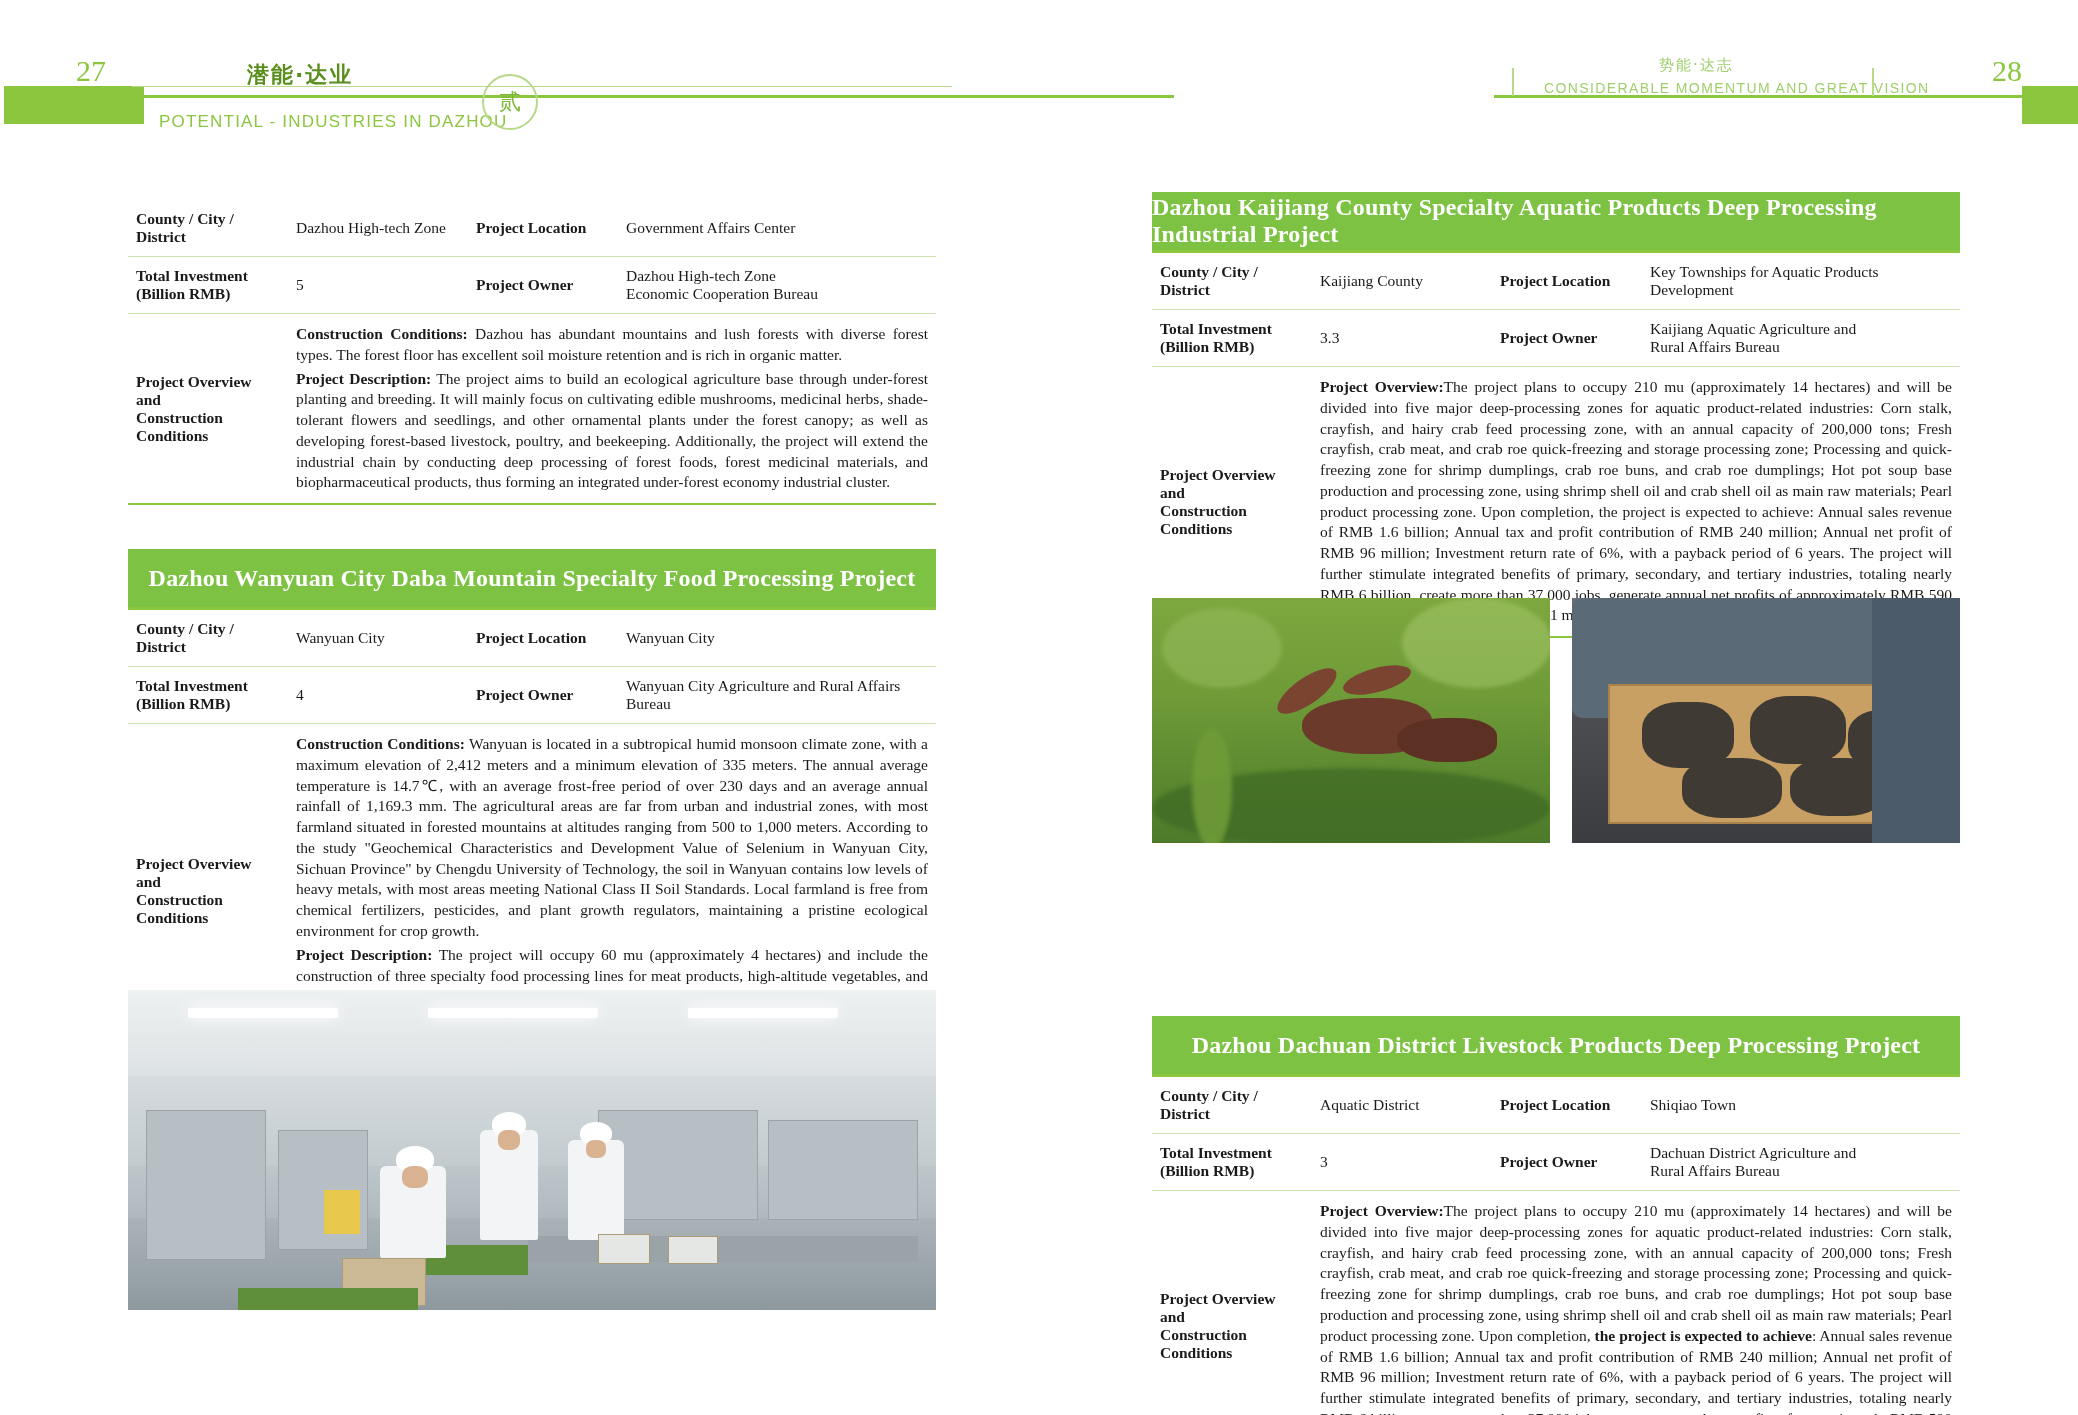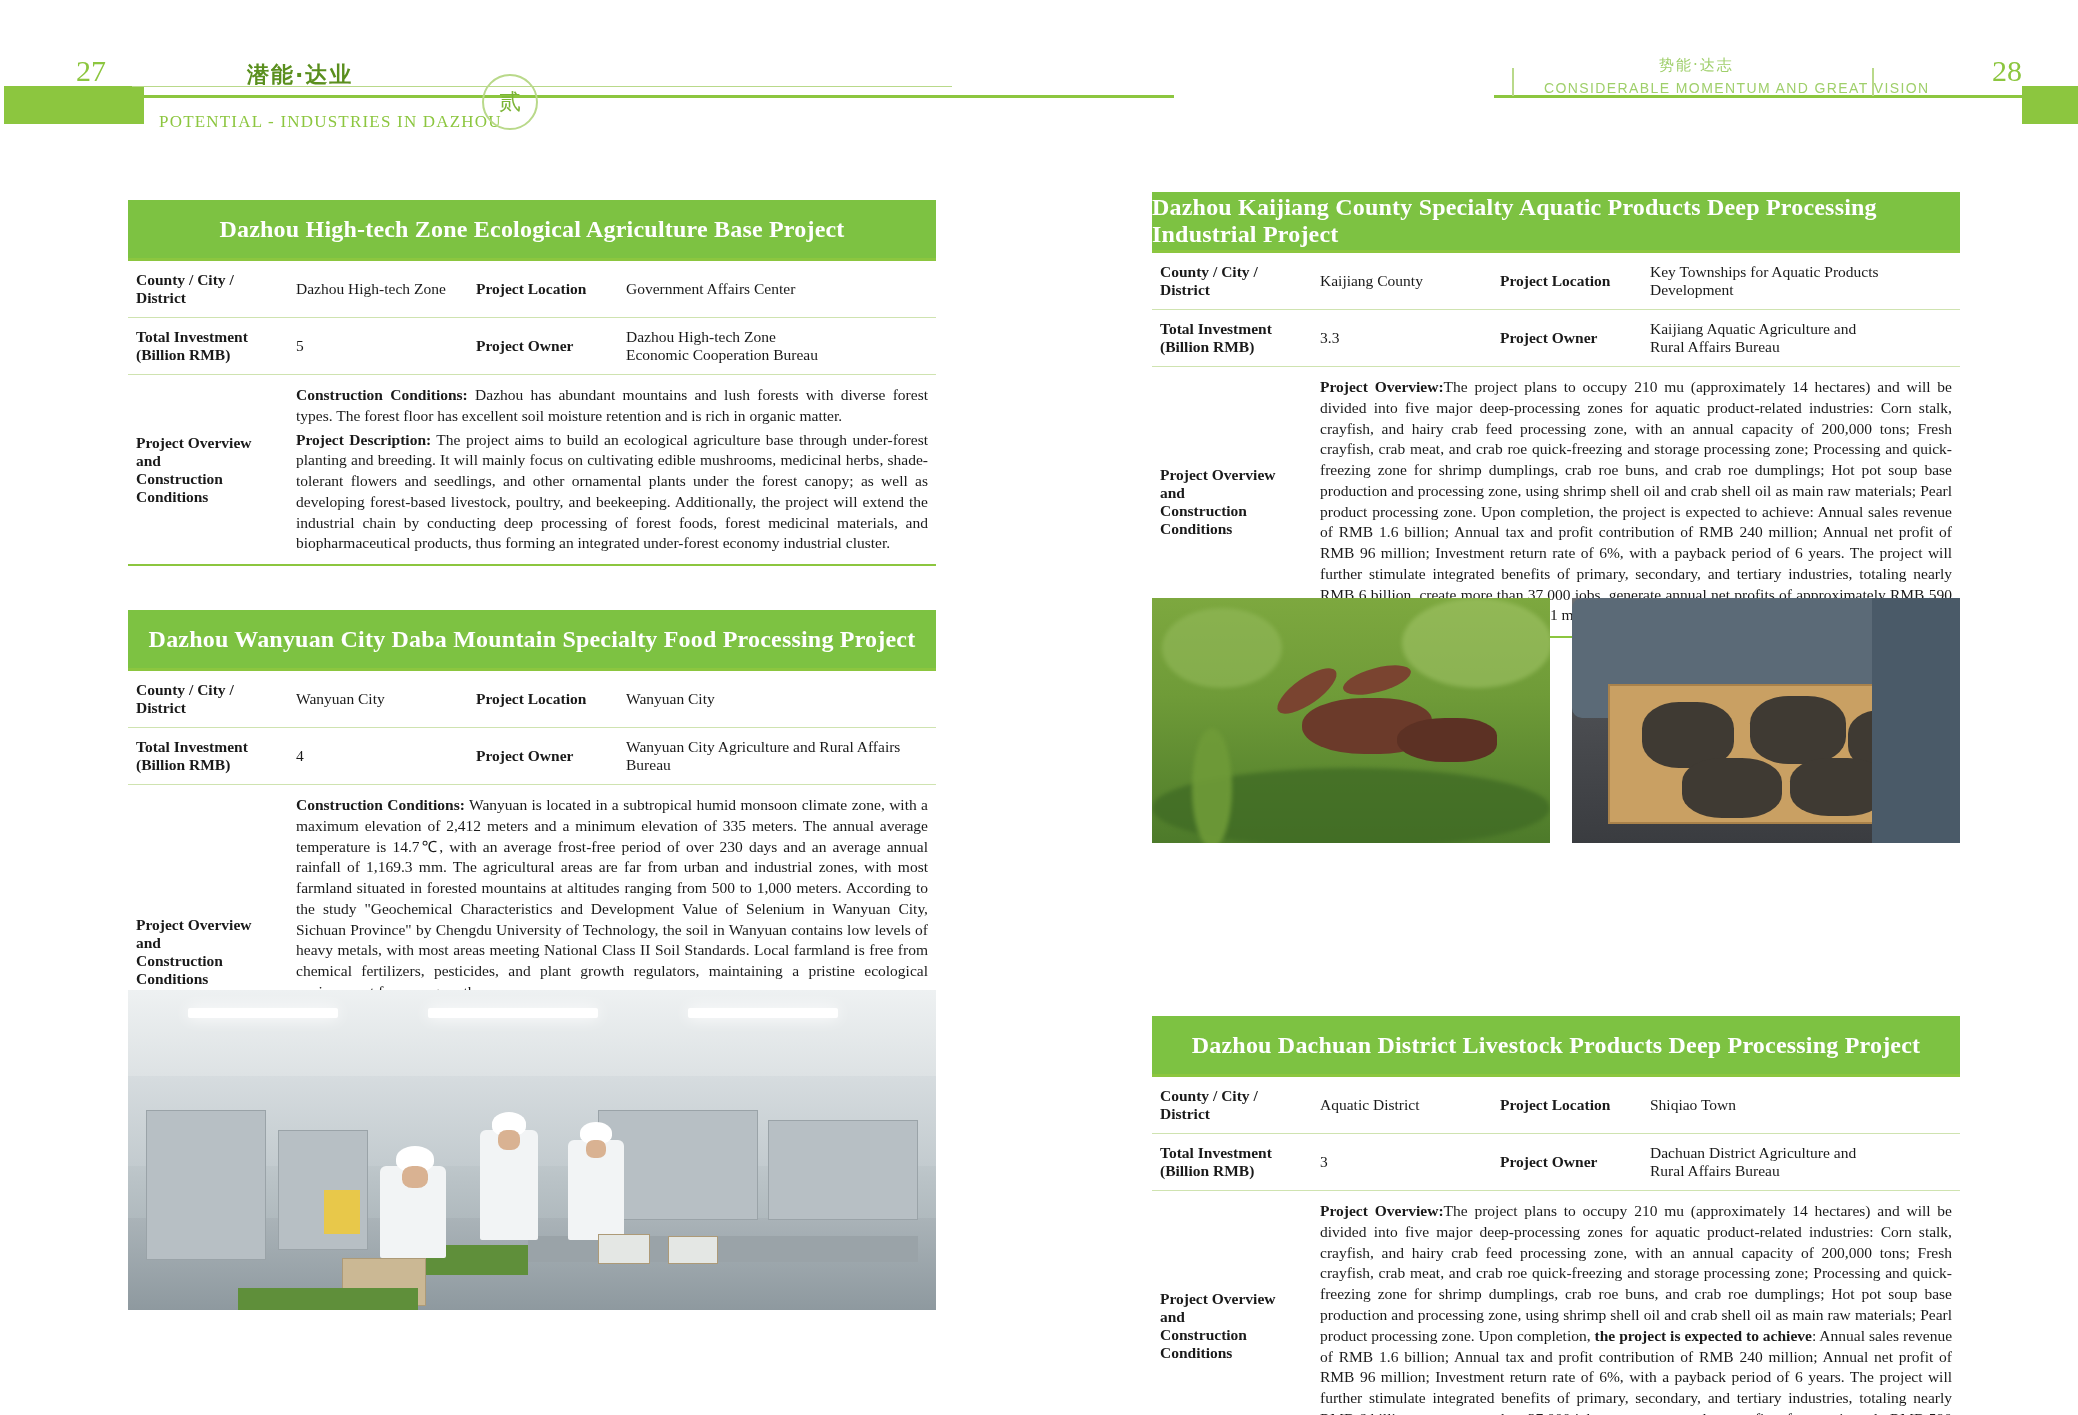--- a/index.html
+++ b/index.html
@@ -38,21 +38,21 @@
     position:absolute; font-size:30px; color:#8cc63f; font-family:"Liberation Serif", serif;
   }
   .pagenum.left { left:72px; top:54px; }
   .pagenum.right { right:60px; top:54px; }
   .cn-title-left {
     position:absolute; left:243px; top:60px; font-size:22px; color:#5a8f1e;
     font-family:"DejaVu Sans", sans-serif; font-weight:bold; letter-spacing:2px;
   }
   .en-title-left {
     position:absolute; left:155px; top:112px; font-size:17px; color:#8cc63f;
-    font-family:Liberation Serif, serif; letter-spacing:1.2px;
+    font-family:Liberation Sans, sans-serif; letter-spacing:1.2px;
   }
   .cn-title-right {
     position:absolute; left:1655px; top:56px; font-size:15px; color:#9fcf6a;
     font-family:"DejaVu Sans", sans-serif; letter-spacing:2px;
   }
   .en-title-right {
     position:absolute; left:1540px; top:80px; font-size:14px; color:#9fcf6a;
     font-family:"Liberation Sans", sans-serif; letter-spacing:1.4px;
   }
   .bar-r1 { position:absolute; left:1508px; top:68px; width:2px; height:28px; background:#b9d98a; }
@@ -157,24 +157,20 @@
   <div class="en-title-right">CONSIDERABLE MOMENTUM AND GREAT VISION</div>
   <div class="bar-r1"></div>
   <div class="bar-r2"></div>
 
   <div class="seal">贰</div>
 </div>
 
 <div class="col-left">
 
   <div>
-    <div class="banner-wrap">
-      <div class="banner">Dazhou High-tech Zone Ecological Agriculture Base Project</div>
-      <div class="banner-underline"></div>
-    </div>
     <table class="proj">
       <tbody>
           <tr>
         <td class="lbl">County / City / District</td>
         <td class="val">Dazhou High-tech Zone</td>
         <td class="lbl2">Project Location</td>
         <td class="val2">Government Affairs Center</td>
       </tr>
       <tr>
         <td class="lbl">

